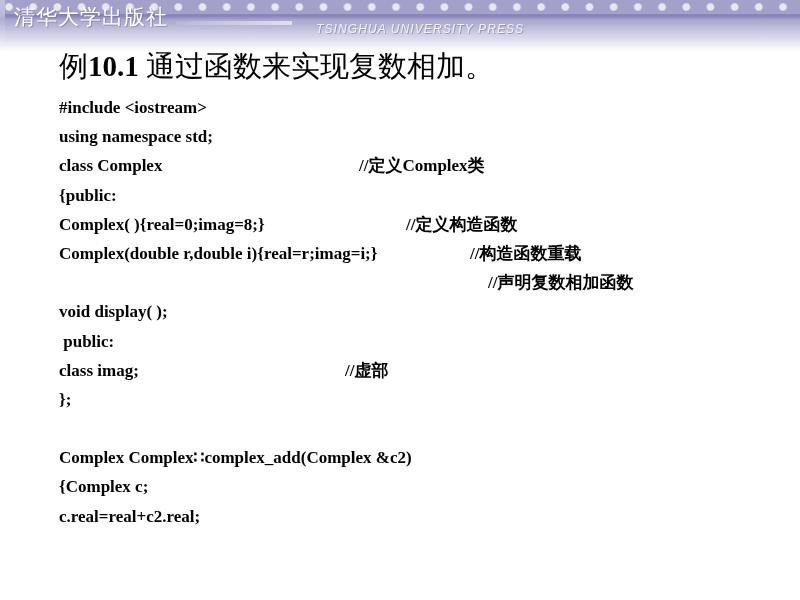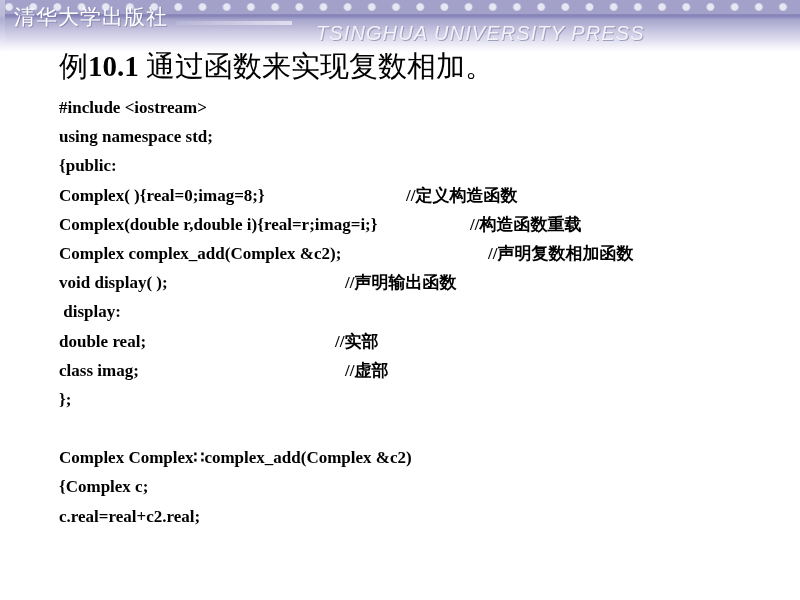--- a/index.html
+++ b/index.html
@@ -93,21 +93,21 @@
     top: 21px;
     width: 116px;
     height: 4px;
     background: linear-gradient(to right, rgba(205,204,228,0.25), rgba(226,225,240,0.95));
   }
   #logo-en {
     position: absolute;
     left: 316px;
     top: 23px;
     font-family: "Liberation Sans", "DejaVu Sans", sans-serif;
-    font-size: 20px;
+    font-size: 12px;
     font-style: italic;
     font-weight: normal;
     letter-spacing: 1.1px;
     color: #f2f1f8;
     text-shadow: 1px 1px 0 rgba(126,124,164,0.65);
     white-space: nowrap;
     line-height: 1;
   }
 
   
@@ -164,26 +164,26 @@
   <div id="logo-en">TSINGHUA UNIVERSITY PRESS</div>
 </div>
 
 <div id="slide-title">
   <span>例</span><span class="num">10.1</span><span> 通过函数来实现复数相加。</span>
 </div>
 
 <div id="code-block">
     <div class="code-line"><span>#include &lt;iostream&gt;</span></div>
     <div class="code-line"><span>using namespace std;</span></div>
+    <div class="code-line"><span>class Complex</span><span class="cmt" style="left: 300px;">//定义Complex类</span></div>
     <div class="code-line"><span>{public:</span></div>
     <div class="code-line"><span>Complex( ){real=0;imag=8;}</span><span class="cmt" style="left: 347px;">//定义构造函数</span></div>
     <div class="code-line"><span>Complex(double r,double i){real=r;imag=i;}</span><span class="cmt" style="left: 411px;">//构造函数重载</span></div>
-    <div class="code-line"><span>Complex complex_add(Complex &amp;c2);</span><span class="cmt" style="left: 429px;">//声明复数相加函数</span></div>
-    <div class="code-line"><span>void display( );</span><span class="cmt" style="left: 286px;">//声明输出函数</span></div>
-    <div class="code-line"><span> display:</span></div>
-    <div class="code-line"><span>double real;</span><span class="cmt" style="left: 276px;">//实部</span></div>
+    <div class="code-line"><span class="cmt" style="left: 429px;">//声明复数相加函数</span></div>
+    <div class="code-line"><span>void display( );</span></div>
+    <div class="code-line"><span> public:</span></div>
     <div class="code-line"><span>class imag;</span><span class="cmt" style="left: 286px;">//虚部</span></div>
     <div class="code-line"><span>};</span></div>
     <div class="code-line blank"><span></span></div>
     <div class="code-line"><span>Complex Complex∷complex_add(Complex &amp;c2)</span></div>
     <div class="code-line"><span>{Complex c;</span></div>
     <div class="code-line"><span>c.real=real+c2.real;</span></div>
   </div>
 
 </body></html>

